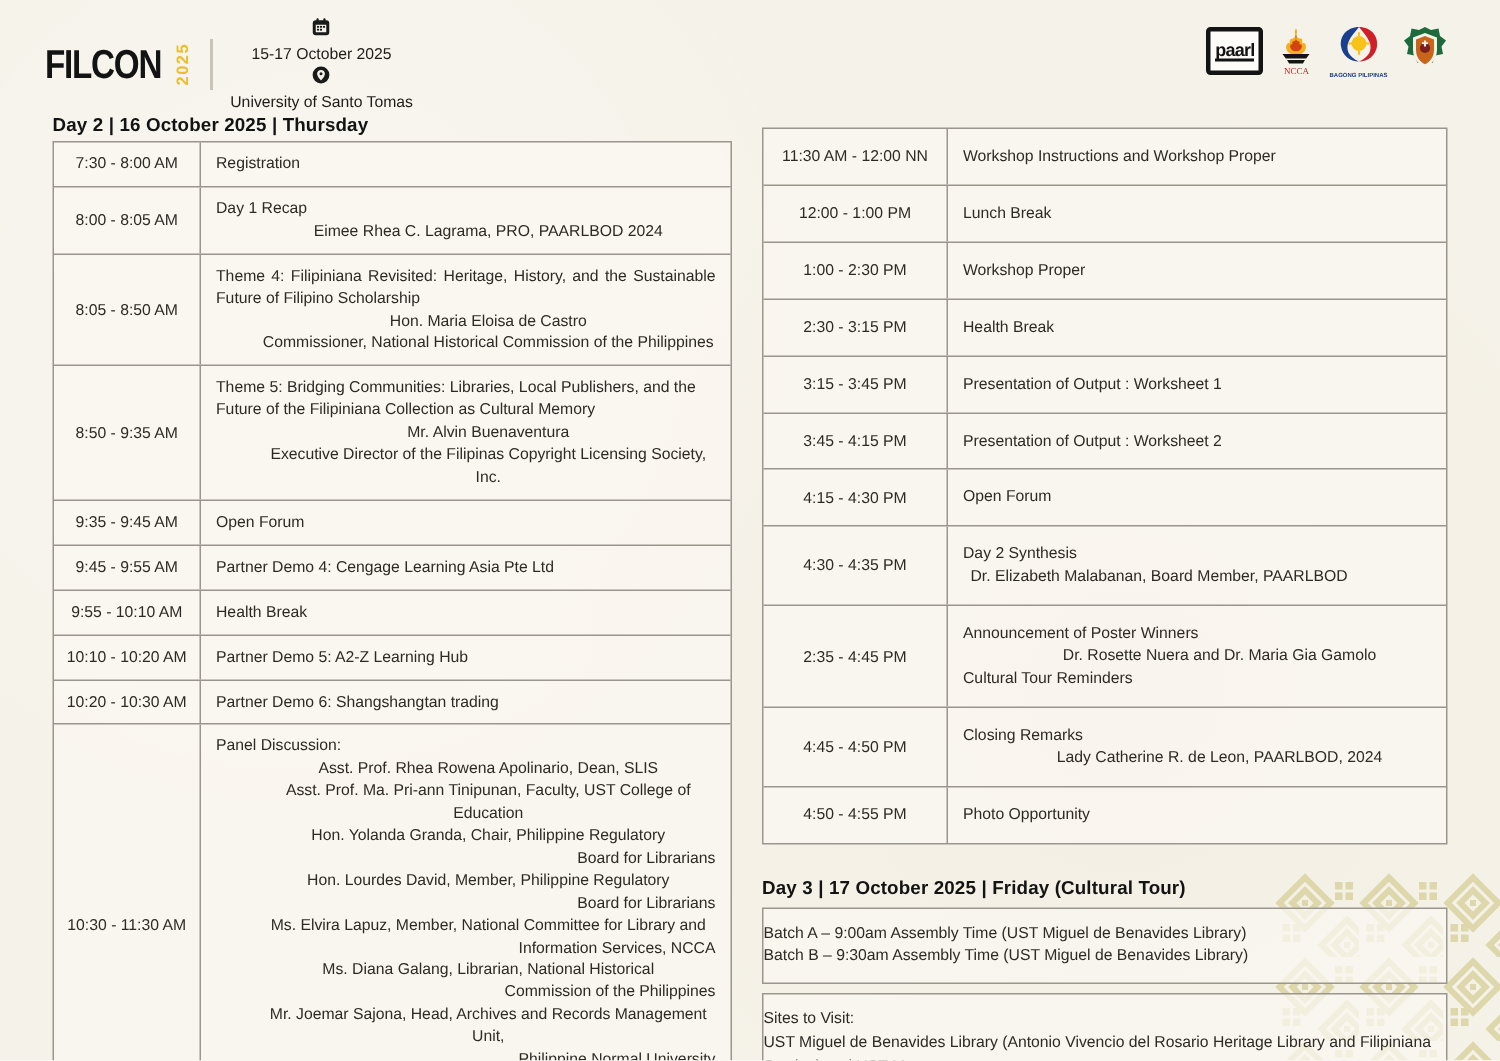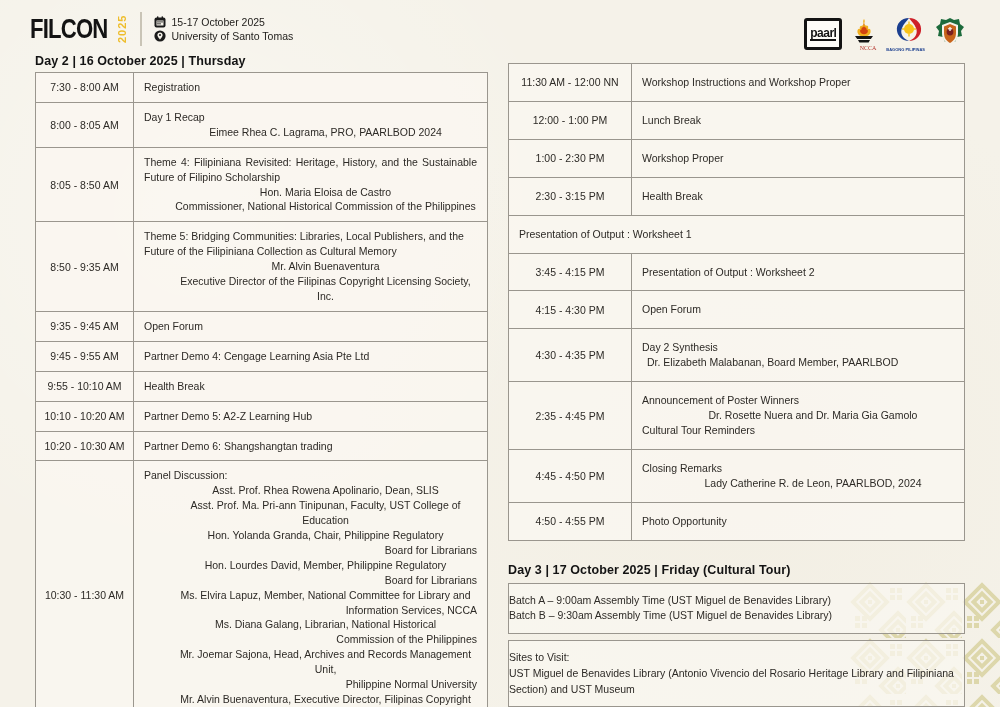--- a/index.html
+++ b/index.html
@@ -18,24 +18,24 @@
   }
   .pattern-corner { position:absolute; right:0; bottom:0; z-index:0; }
 
   header { position:relative; z-index:2; display:flex; justify-content:space-between; align-items:flex-start; padding:12px 35px 0 30px; }
   .brand { display:flex; align-items:center; gap:8px; }
   .wordmark { display:flex; align-items:stretch; }
   .wordmark .filcon { font-size:27px; font-weight:800; letter-spacing:-1px; transform:scaleX(.82); transform-origin:left center; color:#131313; line-height:34px; }
   .wordmark .year { writing-mode:vertical-rl; transform:rotate(180deg); font-size:11px; font-weight:800; color:#eebd2b; line-height:1; letter-spacing:1px; margin-left:-8px; height:34px; text-align:center; }
   .vline { width:2px; height:34px; background:#c9c4b6; margin:0 4px; }
   .brand-meta { display:flex; flex-direction:column; gap:2px; font-size:10.5px; color:#1e1c19; }
-  .meta-row { display:flex; align-items:center; gap:6px; }
+  .meta-row { display:flex; align-items:center; gap:6px;flex-direction:column; }
   .meta-icon { width:12px; height:12px; flex:0 0 auto; }
   .partners { display:flex; align-items:center; gap:10px; padding-top:4px; }
-  .plogo { display:flex; flex-direction:column; align-items:flex-end; justify-content:center; }
+  .plogo { display:flex; flex-direction:column; align-items:center; justify-content:center; }
   .paarl-box { width:38px; height:32px; border:3px solid #131313; border-radius:3px; background:#fdfcf8; display:flex; align-items:center; justify-content:center; }
   .paarl-box span { font-size:12px; font-weight:800; color:#131313; border-bottom:2px solid #131313; line-height:1; letter-spacing:-.5px; }
   .ncca-label { font-size:6px; color:#b5342c; font-family:"Liberation Serif", serif; margin-top:1px; }
   .bp-label { font-size:4px; color:#1b3f8f; font-weight:700; margin-top:1px; }
 
   .columns { position:relative; z-index:1; display:flex; gap:20px; padding:2px 35px 0 35px; }
   .col-left { width:453px; }
   .col-right { width:457px; padding-top:9px; }
 
   .day-title { font-size:12.5px; font-weight:800; color:#131313; margin-bottom:4px; letter-spacing:.1px; }
@@ -269,20 +269,21 @@
               <div class="ln left">Workshop Proper</div>
             </div>
           </div>
           <div class="sched-row">
             <div class="time-cell">2:30 - 3:15 PM</div>
             <div class="event-cell">
               <div class="ln left">Health Break</div>
             </div>
           </div>
           <div class="sched-row">
+            <div class="time-cell">3:15 - 3:45 PM</div>
             <div class="event-cell">
               <div class="ln left">Presentation of Output : Worksheet 1</div>
             </div>
           </div>
           <div class="sched-row">
             <div class="time-cell">3:45 - 4:15 PM</div>
             <div class="event-cell">
               <div class="ln left">Presentation of Output :  Worksheet 2</div>
             </div>
           </div>

